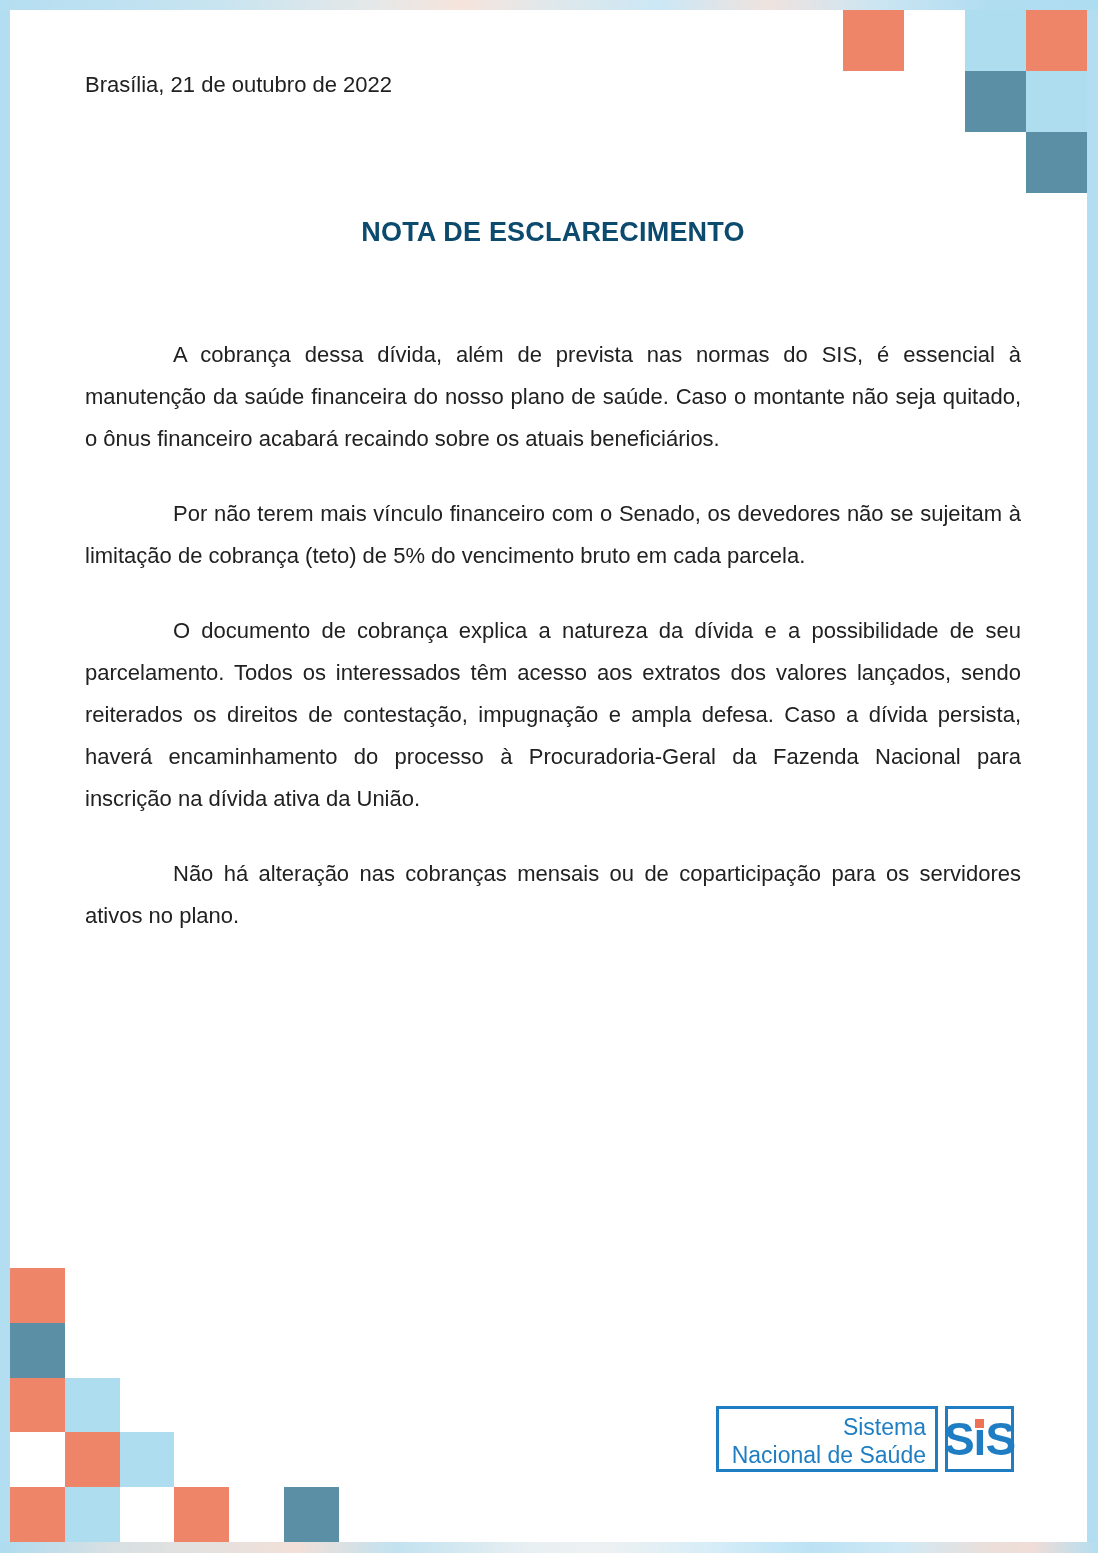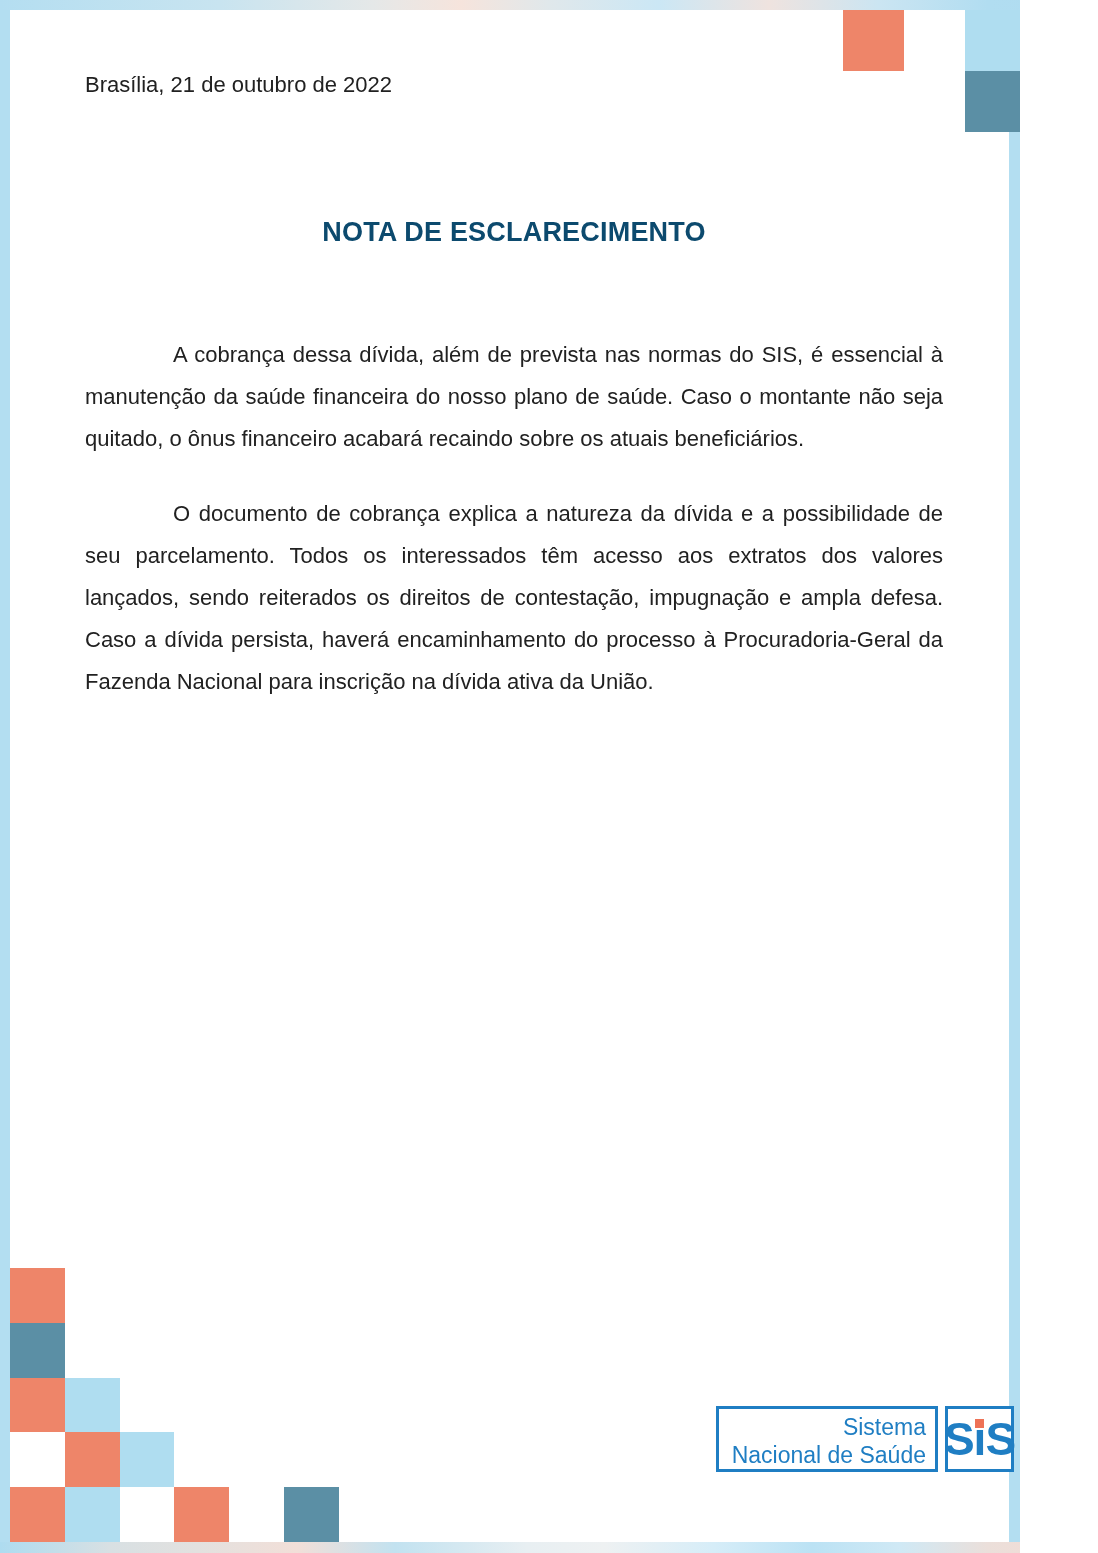--- a/index.html
+++ b/index.html
@@ -1,18 +1,18 @@
 <!DOCTYPE html>
 <html style="--orange: #EE8569; --teal: #5B8FA5; --light-blue: #AFDDF0; --border-blue: #B3DEF1; --logo-blue: #1F7EC3; --logo-dot-orange: #EE7256; --body-text: #212121;"><head>
 <meta charset="utf-8">
 <style>
   html, body { margin: 0; padding: 0; background: #ffffff; }
   .page {
     position: relative;
-    width: 1020px;
+    width: 1098px;
     height: 1553px;
     background: #ffffff;
     overflow: hidden;
     font-family: "Liberation Sans", sans-serif;
   }
 
   
   .border-top {
     position: absolute; left: 0; top: 0; width: 1098px; height: 10px;
     background: linear-gradient(90deg,#B4DEF1 0%,#C8E4F0 20%,#E5E8E8 34%,
@@ -121,21 +121,23 @@
       <div class="decor-square" style="left: 54.8px; top: 219.2px; width: 54.8px; height: 54.8px; background: rgb(175, 221, 240);"></div>
       <div class="decor-square" style="left: 164.4px; top: 219.2px; width: 54.8px; height: 54.8px; background: rgb(238, 133, 105);"></div>
       <div class="decor-square" style="left: 274px; top: 219.2px; width: 54.8px; height: 54.8px; background: rgb(91, 143, 165);"></div>
     </div>
 
   <div class="content">
     <p class="date-line">Brasília, 21 de outubro de 2022</p>
     <h1 class="doc-title">NOTA DE ESCLARECIMENTO</h1>
     <div class="paragraphs">
         <p class="body-p">A cobrança dessa dívida, além de prevista nas normas do SIS, é essencial à manutenção da saúde financeira do nosso plano de saúde. Caso o montante não seja quitado, o ônus financeiro acabará recaindo sobre os atuais beneficiários.</p>
+        <p class="body-p">Por não terem mais vínculo financeiro com o Senado, os devedores não se sujeitam à limitação de cobrança (teto) de 5% do vencimento bruto em cada parcela.</p>
         <p class="body-p">O documento de cobrança explica a natureza da dívida e a possibilidade de seu parcelamento. Todos os interessados têm acesso aos extratos dos valores lançados, sendo reiterados os direitos de contestação, impugnação e ampla defesa. Caso a dívida persista, haverá encaminhamento do processo à Procuradoria-Geral da Fazenda Nacional para inscrição na dívida ativa da União.</p>
+        <p class="body-p">Não há alteração nas cobranças mensais ou de coparticipação para os servidores ativos no plano.</p>
       </div>
   </div>
 
   <div class="logo">
     <div class="logo-name-box">
       <div>Sistema</div>
       <div>Nacional de Saúde</div>
     </div>
     <div class="logo-acronym-box">
       <span>S</span>

